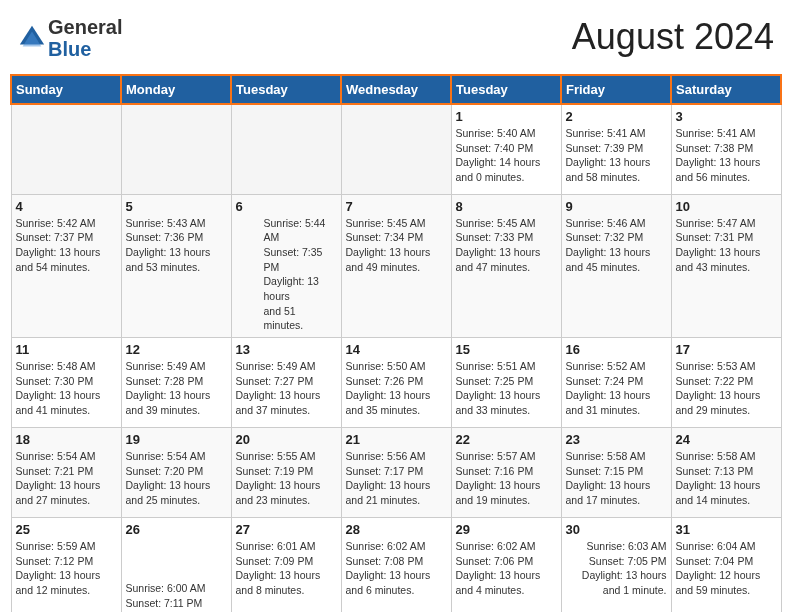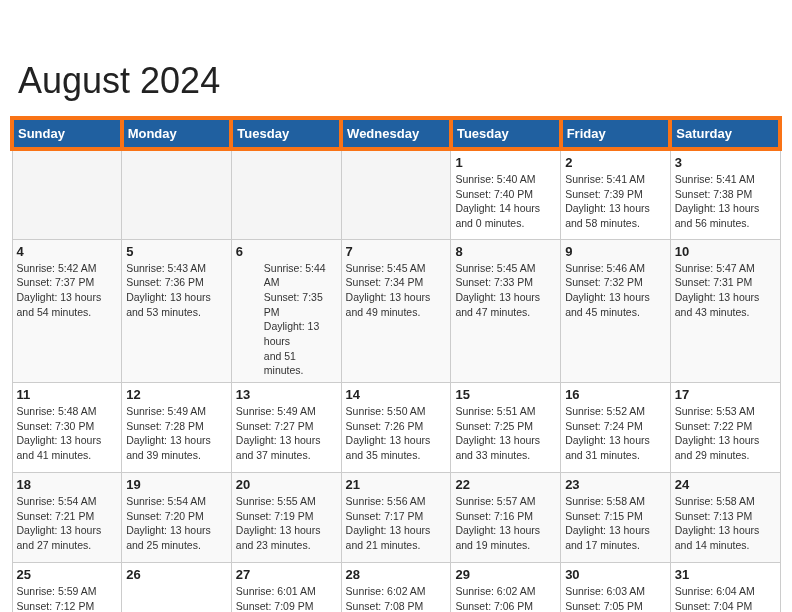--- a/index.html
+++ b/index.html
@@ -28,21 +28,20 @@
     }
     .logo-general { color: #333; }
     .logo-blue { color: #2060a0; }
     .logo-icon {
       width: 28px;
       height: 28px;
       margin-right: 2px;
     }
     .title-block {
       text-align: center;
-      margin-top: 44px;
     }
     .month-title {
       font-size: 36px;
       font-weight: normal;
       color: #222;
     }
     .subtitle {
       font-size: 16px;
       color: #444;
     }
@@ -51,21 +50,21 @@
       border-collapse: collapse;
       font-size: 11px;
     }
     .calendar th {
       background: #2060a0;
       color: #fff;
       padding: 6px 4px;
       text-align: left;
       font-size: 13px;
       font-weight: bold;
-      border: 4px solid #f97316;
+      border: 2px solid #f97316;
     }
     .calendar td {
       vertical-align: top;
       border: 1px solid #ccc;
       padding: 4px;
       width: 110px;
       height: 90px;
     }
     .calendar td.empty {
       background: #f5f5f5;
@@ -81,20 +80,30 @@
       color: #333;
       line-height: 1.4;
     }
     tr:nth-child(even) td { background: #f9f9f9; }
     tr:nth-child(even) td.empty { background: #f0f0f0; }
   </style>
 </head>
 <body>
 
 <div class="header">
+  <div class="logo">
+    <svg class="logo-icon" viewBox="0 0 30 30">
+      <polygon points="15,2 28,22 2,22" fill="#2060a0"></polygon>
+      <polygon points="15,8 25,24 5,24" fill="#4a90d9" opacity="0.5"></polygon>
+    </svg>
+    <div class="logo-text">
+      <span class="logo-general">General</span><br>
+      <span class="logo-blue">Blue</span>
+    </div>
+  </div>
   <div class="title-block">
     <div class="month-title">August 2024</div>
   </div>
 </div>
 
 <table class="calendar">
   <thead>
     <tr>
     <th>Sunday</th>
         <th>Monday</th>
@@ -317,21 +326,21 @@
         </td>
         <td>
           <div class="day-number">29</div>
           <div class="day-info" style="white-space: pre-line;">Sunrise: 6:02 AM
 Sunset: 7:06 PM
 Daylight: 13 hours
 and 4 minutes.</div>
         </td>
         <td>
           <div class="day-number">30</div>
-          <div class="day-info" style="white-space: pre-line;">Sunrise: 6:03 AM
+          <div class="day-info" style="white-space: pre-line; text-align: right;">Sunrise: 6:03 AM
 Sunset: 7:05 PM
 Daylight: 13 hours
 and 1 minute.</div>
         </td>
         <td>
           <div class="day-number">31</div>
           <div class="day-info" style="white-space: pre-line;">Sunrise: 6:04 AM
 Sunset: 7:04 PM
 Daylight: 12 hours
 and 59 minutes.</div>

